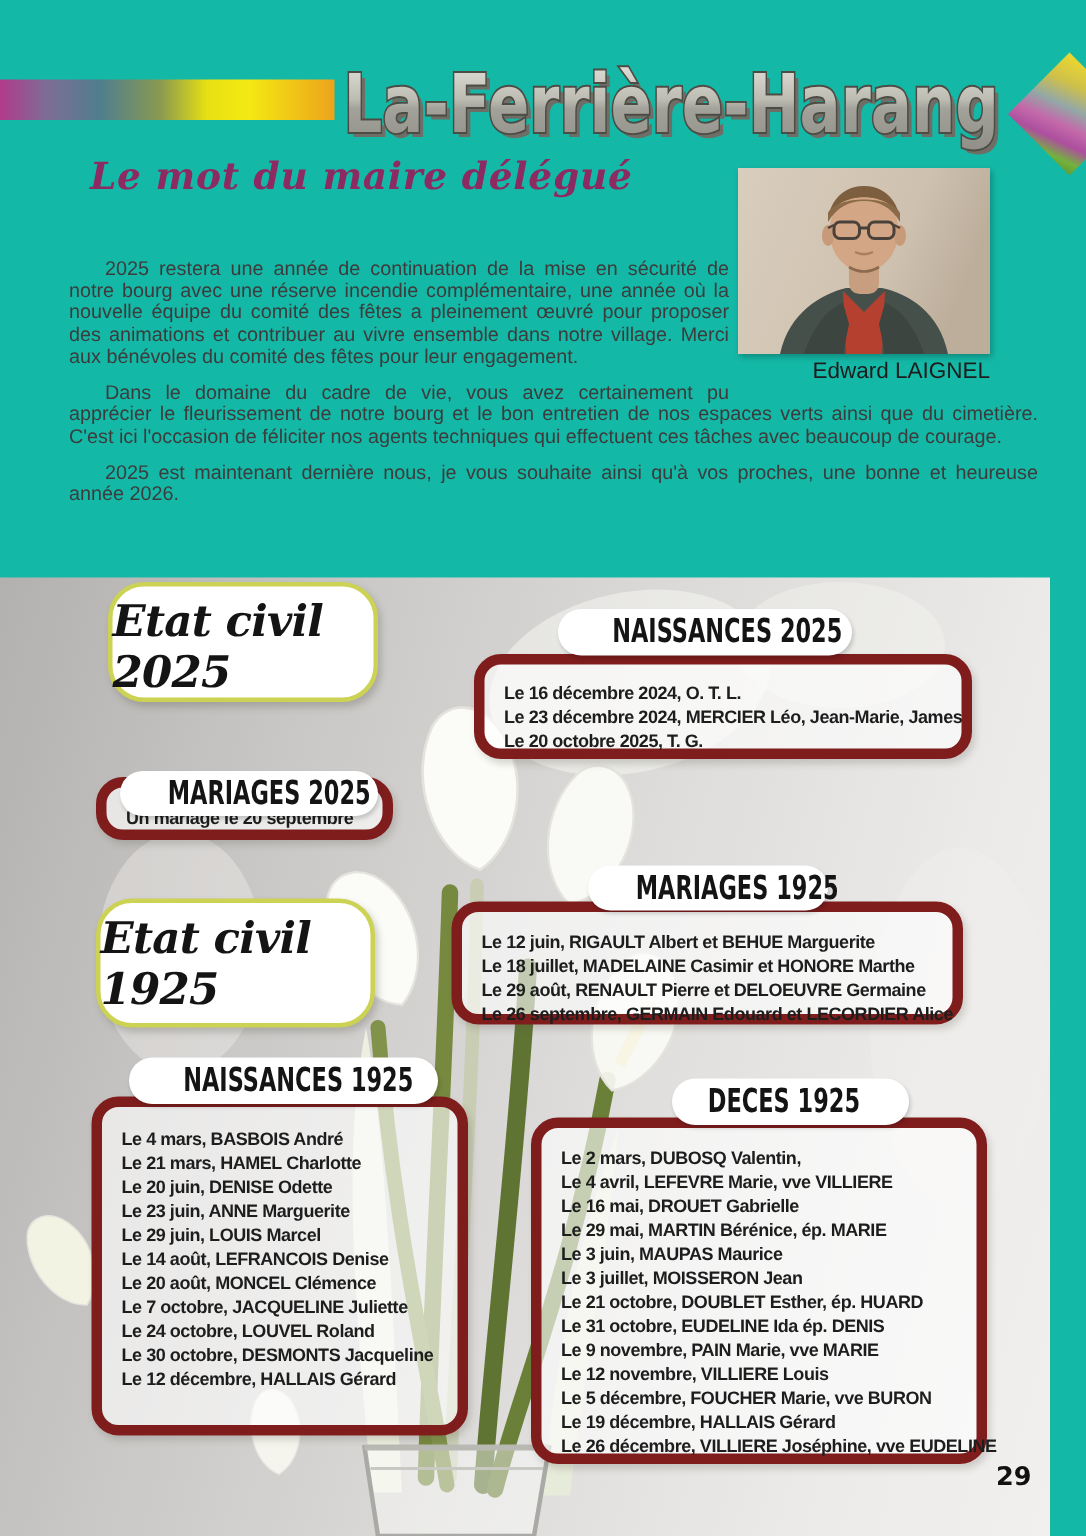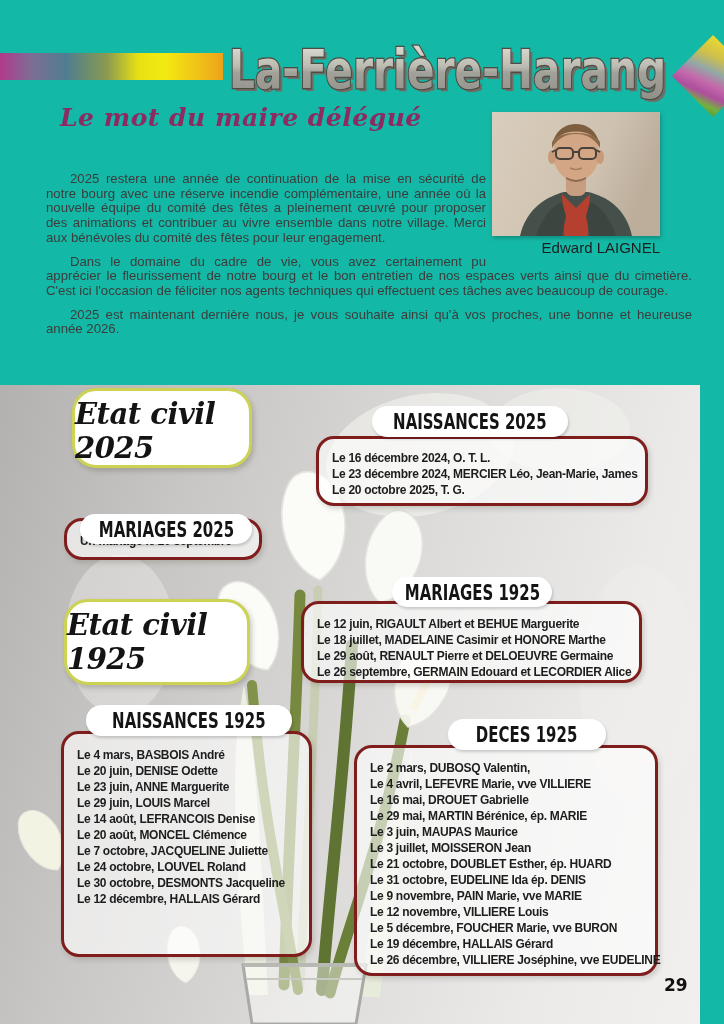--- a/index.html
+++ b/index.html
@@ -54,31 +54,31 @@
     position:absolute; z-index:2; background:#ffffff;
     border:3px solid #ccd254; border-radius:24px;
     box-shadow:2px 3px 5px rgba(80,80,70,0.28);
     padding:6px 0 0 0;
     font-family:"DejaVu Serif", serif; font-style:italic; font-weight:bold;
     font-size:29px; line-height:34px; color:#141414; letter-spacing:-0.5px;
   }
   .record-box {
     position:absolute; z-index:2;
     background:rgba(255,255,255,0.62);
-    border:3px solid #7f1d1d; border-radius:18px;
+    border:7px solid #7f1d1d; border-radius:18px;
     box-shadow:2px 3px 5px rgba(80,80,70,0.22);
   }
   .records { padding-left:13px; }
   .record-row {
     font-size:12px; font-weight:bold; line-height:16px;
     letter-spacing:-0.3px; color:#1d1d1d; white-space:nowrap;
   }
   .badge {
     position:absolute; z-index:3; background:#ffffff; border-radius:16px;
-    display:flex; align-items:center; justify-content:center;
+    display:flex; align-items:center; justify-content:flex-start;
     box-shadow:1px 2px 3px rgba(0,0,0,0.18);
   }
   .badge span {
     font-family:"DejaVu Sans", sans-serif; font-weight:bold; font-size:22px;
     color:#141414; white-space:nowrap;
     transform:scaleX(0.68); transform-origin:center;
   }
 
   #box-etat-2025 { left:72px; top:388px; width:180px; height:80px; }
   #badge-naissances-2025 { left:372px; top:406px; width:196px; height:31px; }
@@ -248,20 +248,21 @@
         <div class="record-row">Le 26 septembre, GERMAIN Edouard et LECORDIER Alice</div>
       </div>
   </div>
 
   <div class="badge" id="badge-naissances-1925">
     <span>NAISSANCES 1925</span>
   </div>
   <div class="record-box" id="box-naissances-1925">
     <div class="records">
         <div class="record-row">Le 4 mars, BASBOIS André</div>
+        <div class="record-row">Le 21 mars, HAMEL Charlotte</div>
         <div class="record-row">Le 20 juin, DENISE Odette</div>
         <div class="record-row">Le 23 juin, ANNE Marguerite</div>
         <div class="record-row">Le 29 juin, LOUIS Marcel</div>
         <div class="record-row">Le 14 août, LEFRANCOIS Denise</div>
         <div class="record-row">Le 20 août, MONCEL Clémence</div>
         <div class="record-row">Le 7 octobre, JACQUELINE Juliette</div>
         <div class="record-row">Le 24 octobre, LOUVEL Roland</div>
         <div class="record-row">Le 30 octobre, DESMONTS Jacqueline</div>
         <div class="record-row">Le 12 décembre, HALLAIS Gérard</div>
       </div>

